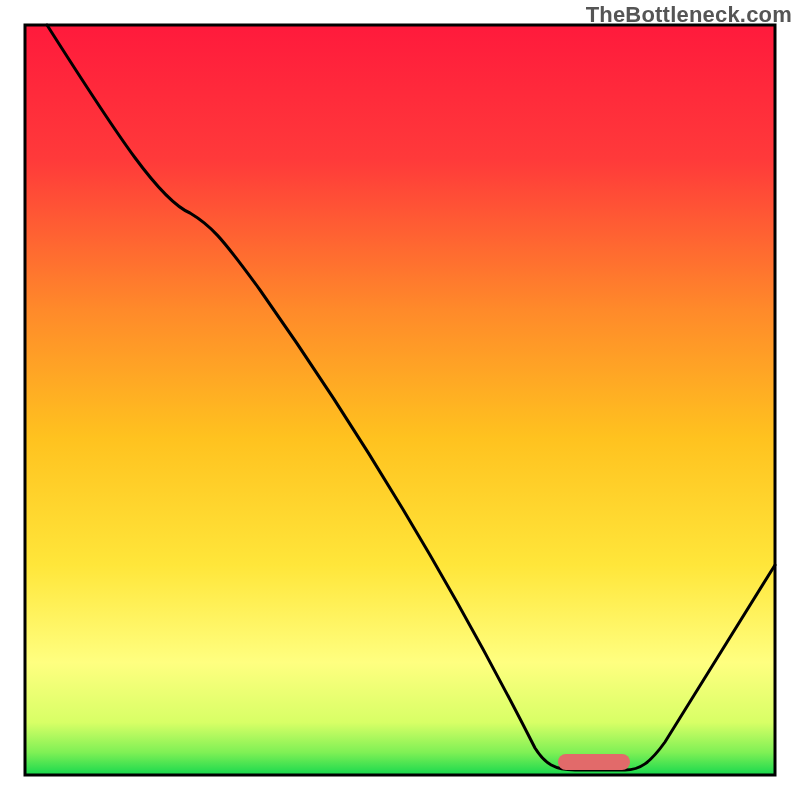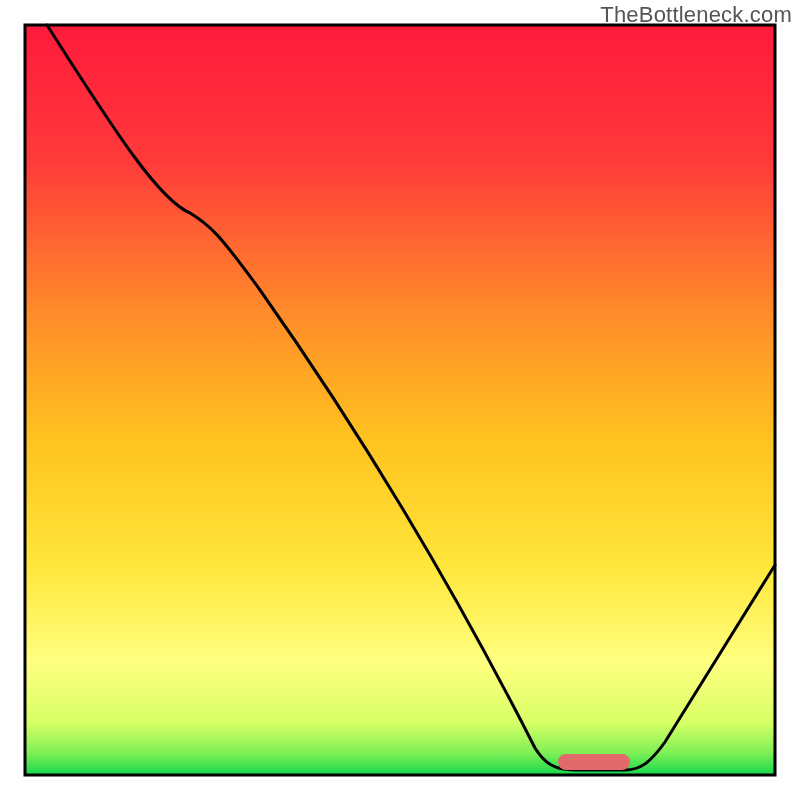--- a/index.html
+++ b/index.html
@@ -13,21 +13,21 @@
   .container {
     position: relative;
     width: 800px;
     height: 800px;
   }
   .watermark {
     position: absolute;
     top: 2px;
     right: 8px;
     font-size: 22px;
-    font-weight: 400;
+    font-weight: 700;
     color: #555;
     letter-spacing: 0.2px;
   }
   svg {
     display: block;
   }
 </style>
 </head>
 <body>
 <div class="container">

